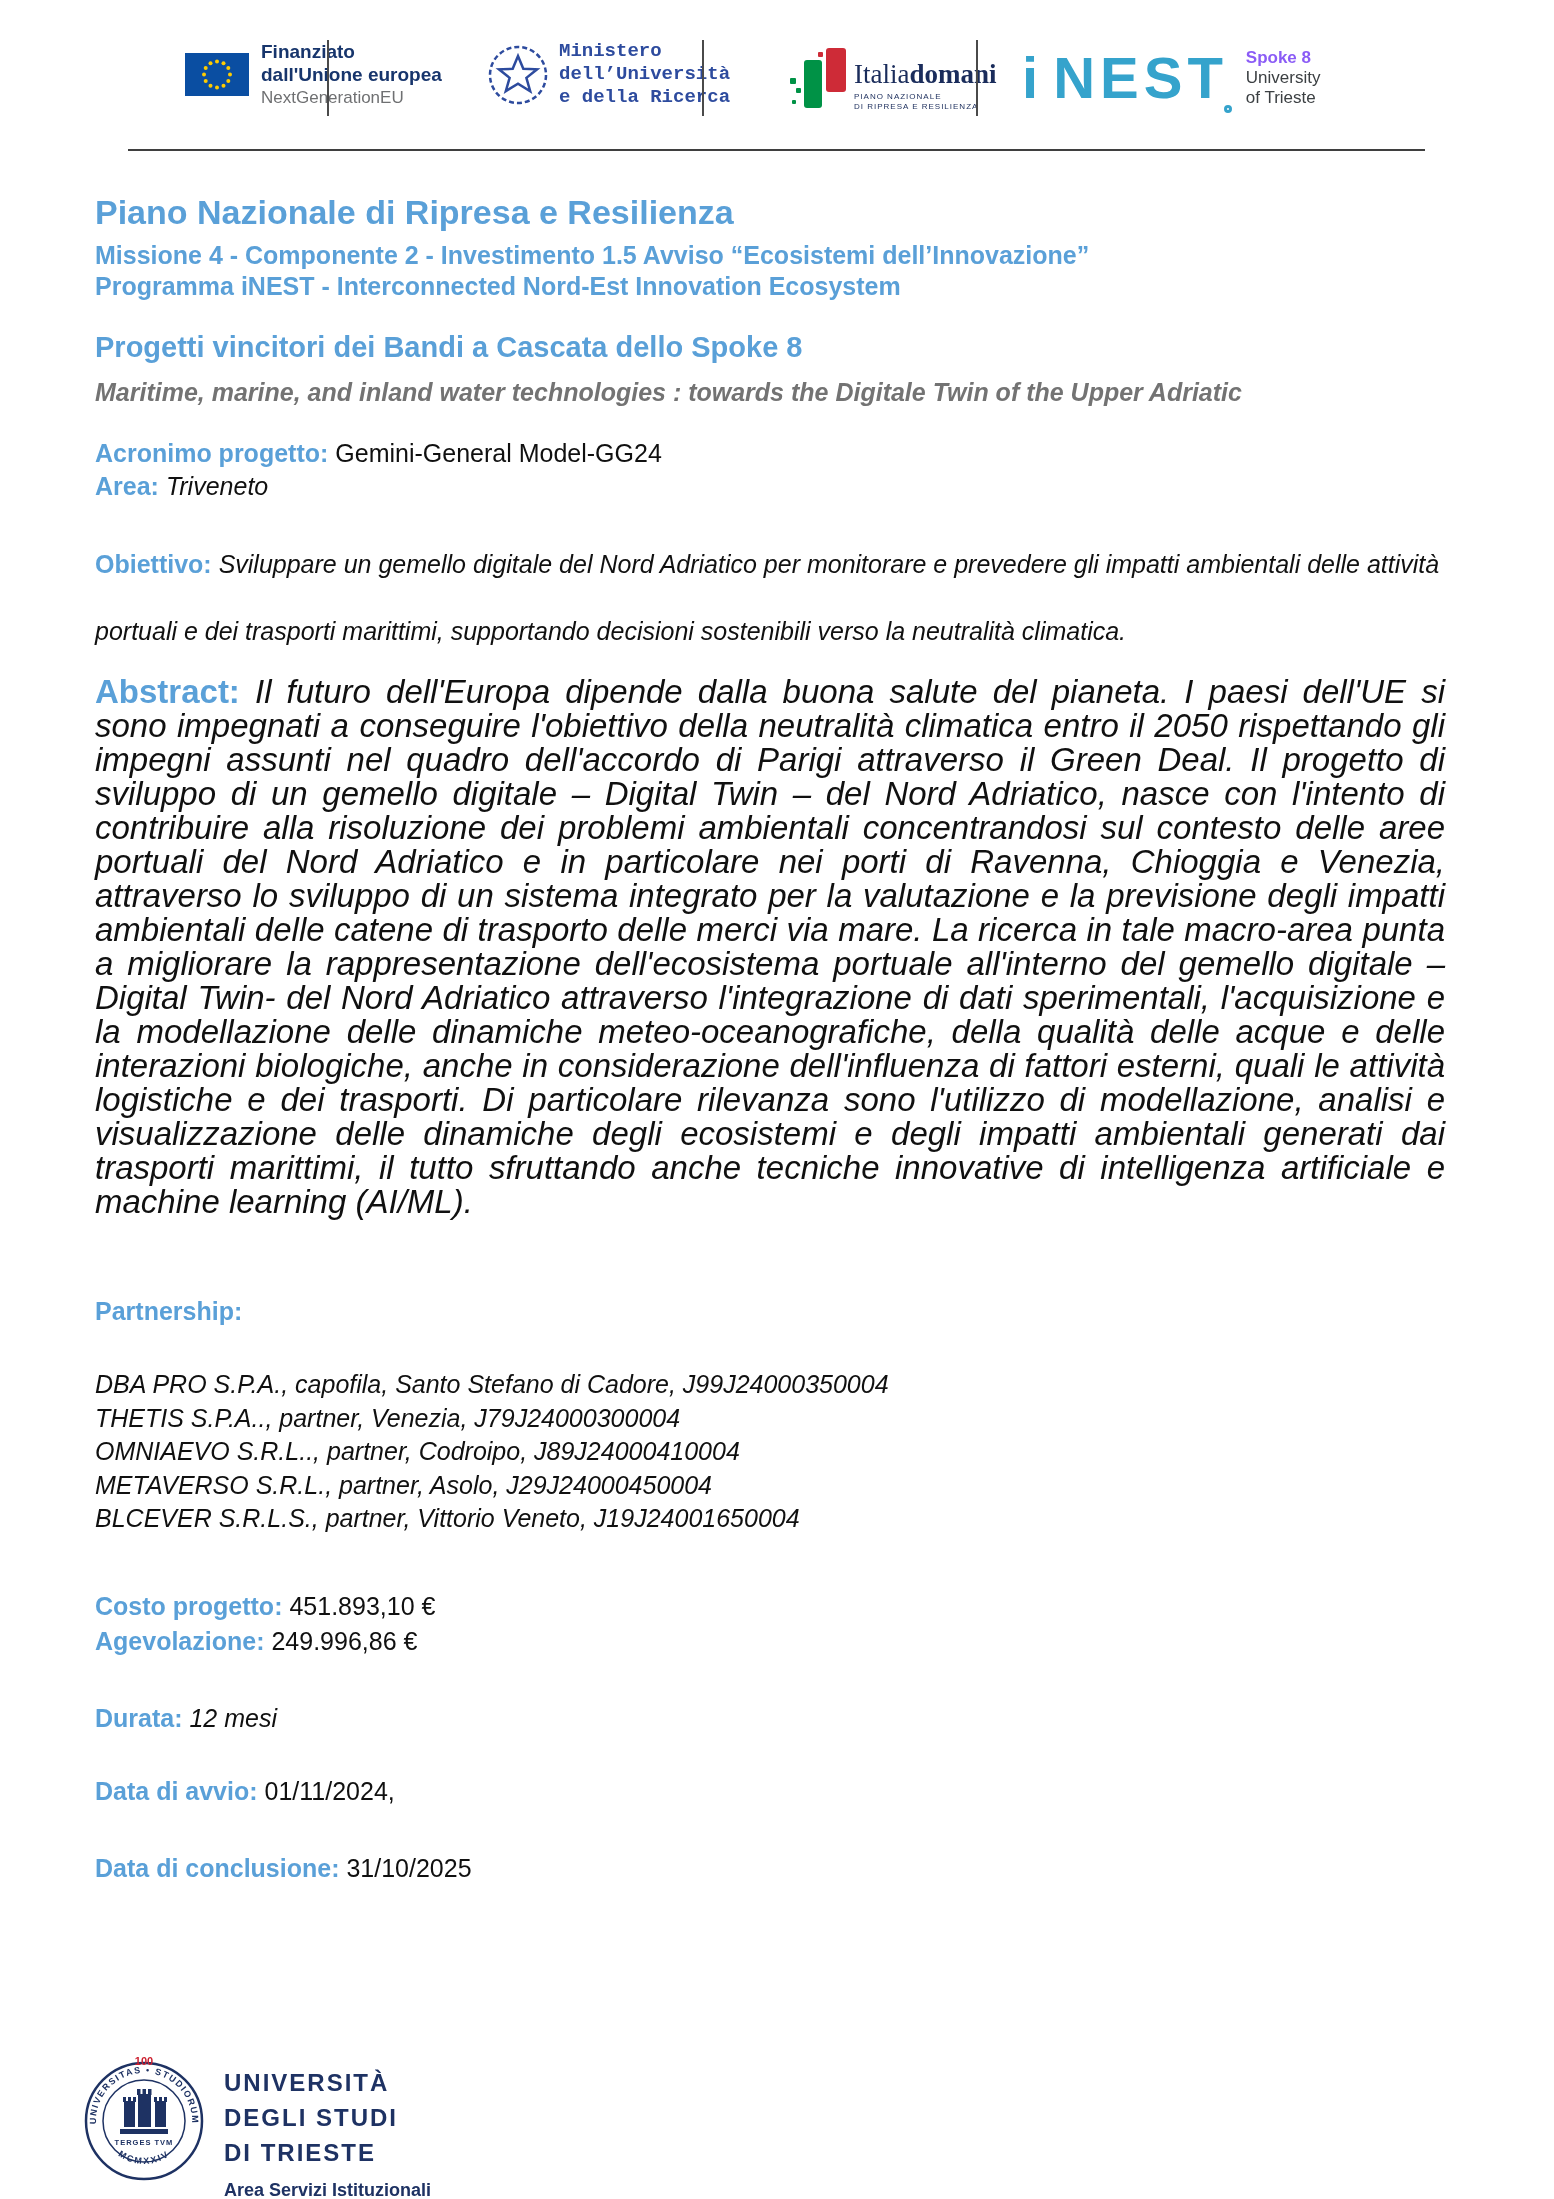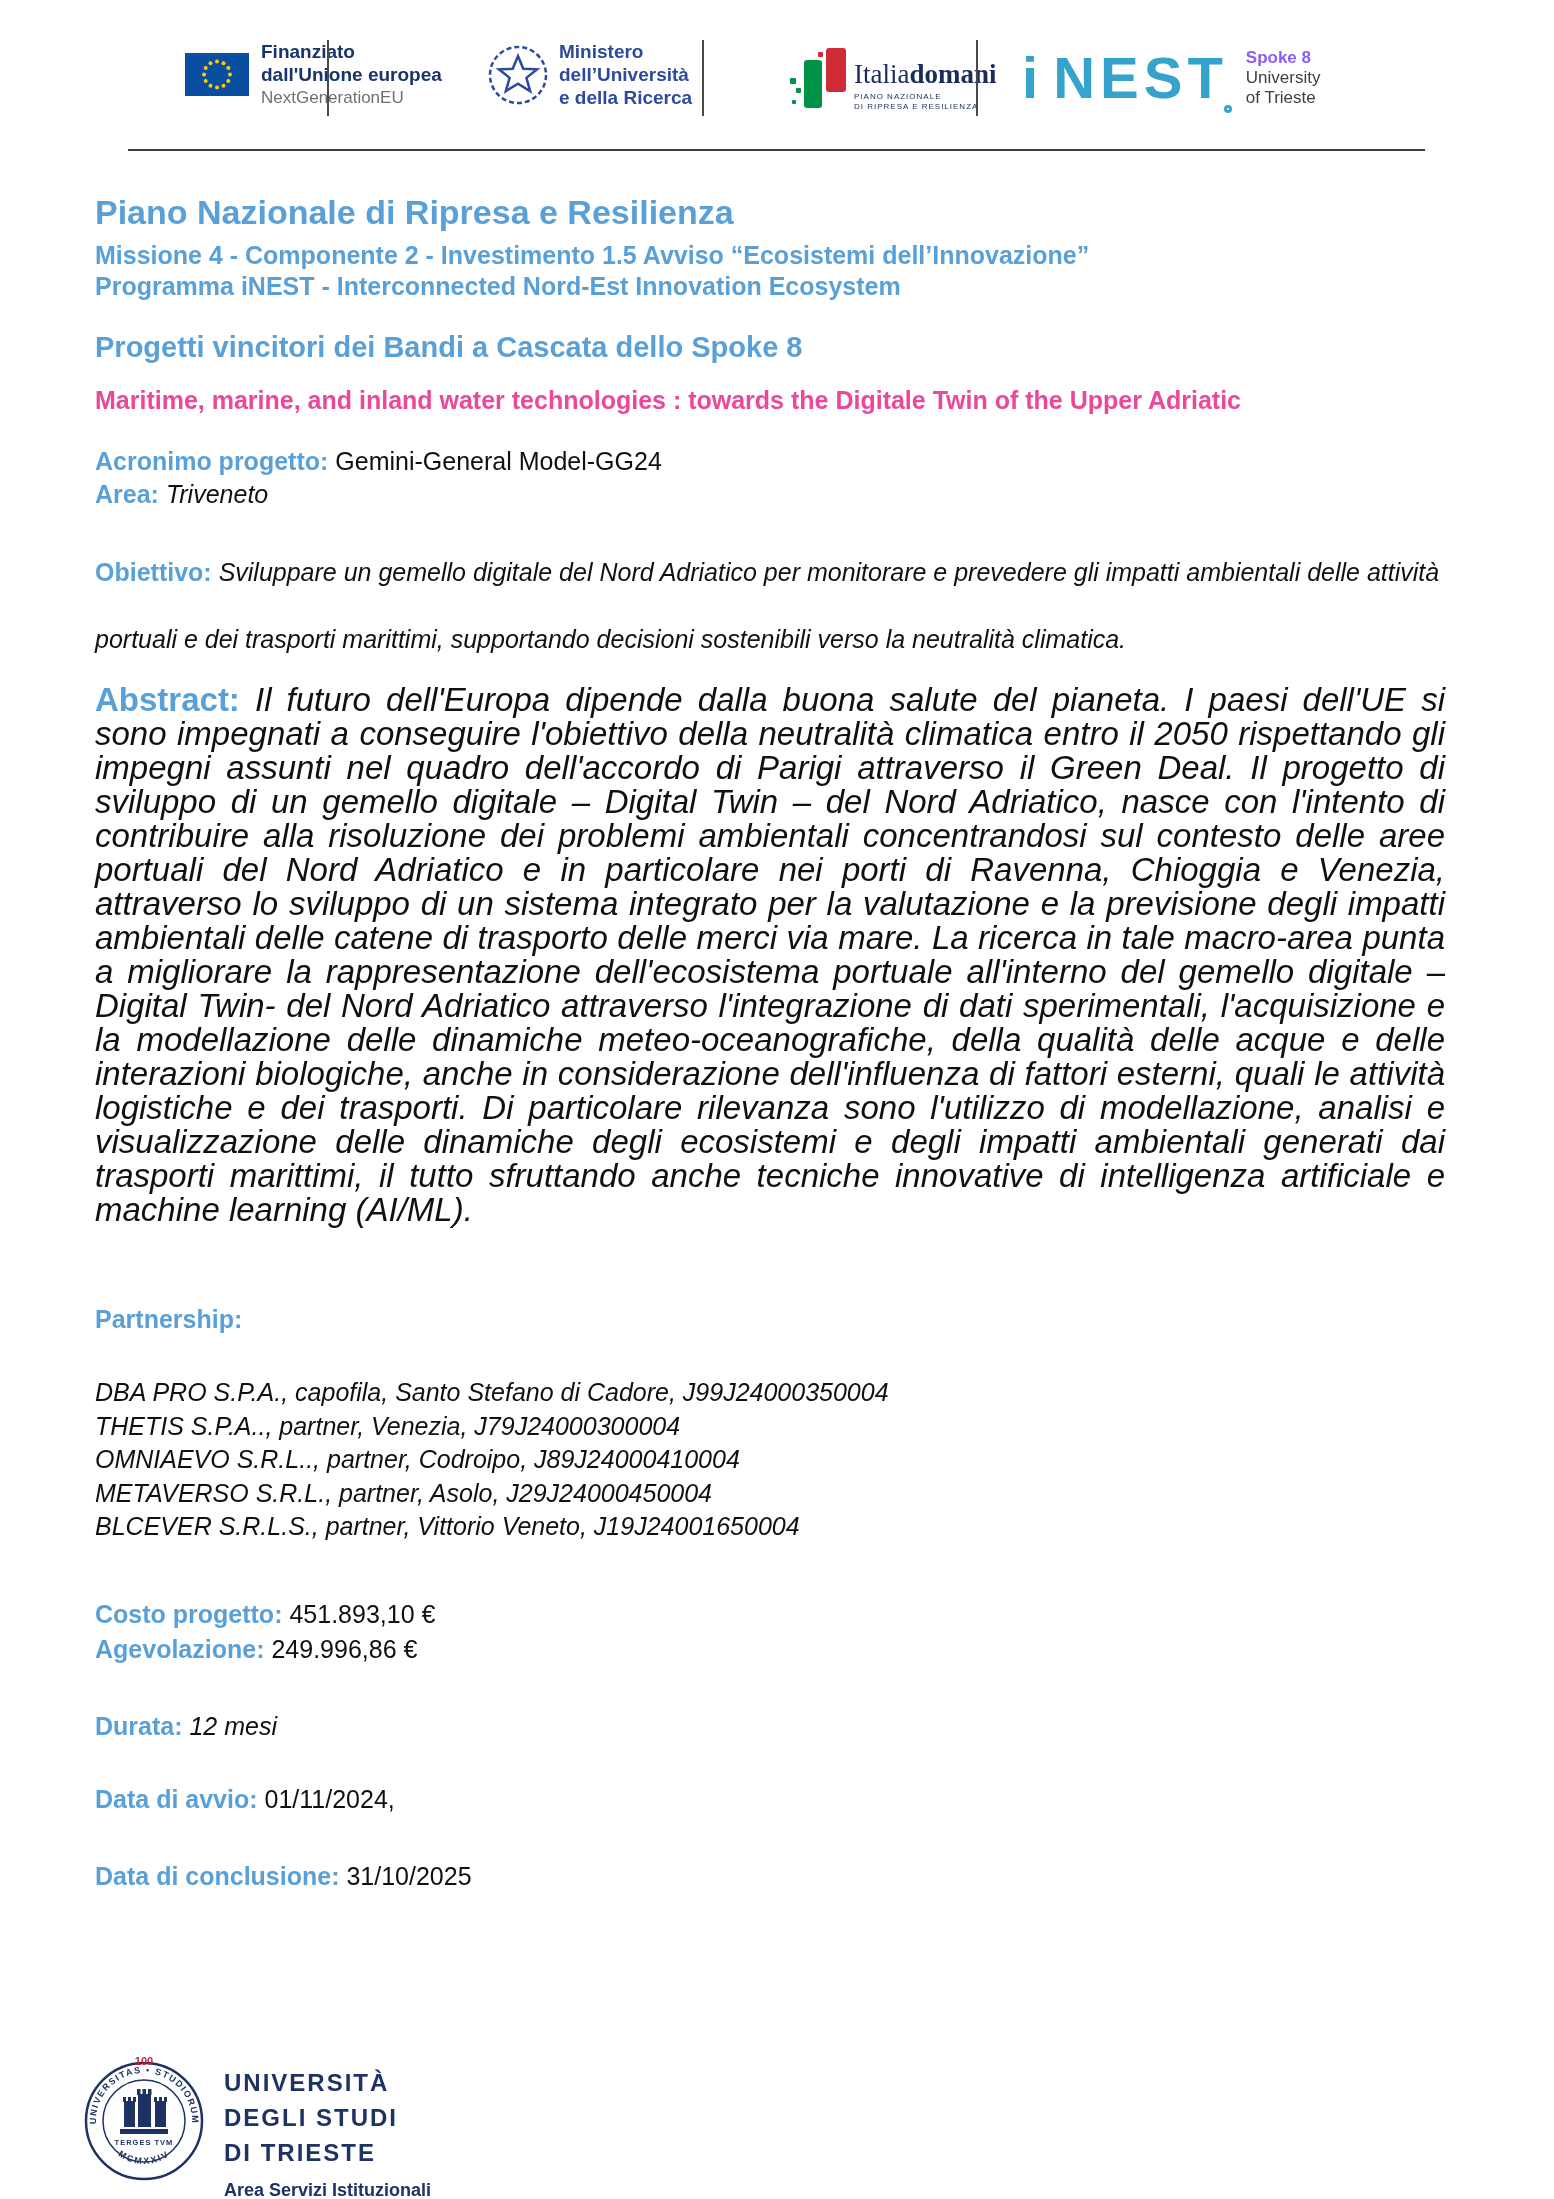--- a/index.html
+++ b/index.html
@@ -18,21 +18,21 @@
   .vdiv { position:absolute; top:40px; width:2px; height:76px; background:#4a4a4a; }
   .vdiv1 { left:327px; } .vdiv2 { left:702px; } .vdiv3 { left:976px; }
 
   .eu-logo { position:absolute; left:185px; top:40px; display:flex; align-items:center; }
   .eu-flag { display:block; }
   .eu-text { margin-left:12px; }
   .eu-bold { font-weight:bold; color:#17356c; font-size:19px; line-height:23px; }
   .eu-gray { color:#6f7072; font-size:17px; line-height:23px; }
 
   .min-logo { position:absolute; left:487px; top:40px; display:flex; align-items:center; }
-  .min-text { margin-left:10px; font-weight:bold; color:#2d4b9e; font-size:19px; line-height:23px; }
+  .min-text { margin-left:10px; font-weight:bold; color:#2d4b9e; font-size:19px; line-height:23px;font-family:Liberation Mono, monospace; }
 
   .italia-logo { position:absolute; left:788px; top:44px; display:flex; align-items:flex-start; }
   .italia-mark { position:relative; width:58px; height:72px; }
   .it-green { position:absolute; left:16px; top:16px; width:18px; height:48px; background:#009246; border-radius:3px; }
   .it-red { position:absolute; left:38px; top:4px; width:20px; height:44px; background:#ce2b37; border-radius:3px; }
   .it-sq { position:absolute; border-radius:1px; }
   .it-sq.g1 { left:2px; top:34px; width:6px; height:6px; background:#009246; }
   .it-sq.g2 { left:8px; top:44px; width:5px; height:5px; background:#009246; }
   .it-sq.g3 { left:4px; top:56px; width:4px; height:4px; background:#009246; }
   .it-sq.r1 { left:30px; top:8px; width:5px; height:5px; background:#ce2b37; }
@@ -52,21 +52,21 @@
 
   
   .content { position:absolute; left:95px; top:180px; width:1350px; }
   .lbl { color:#5aa0d8; font-weight:bold; font-style:normal; }
   .italic { font-style:italic; }
 
   h1.doc-title { margin-top:12px; font-size:34px; line-height:40px; font-weight:bold; color:#5aa0d8; }
   .doc-sub { margin-top:8px; font-size:25px; line-height:31px; font-weight:bold; color:#5aa0d8; }
   .doc-sub div { margin:0; }
   .section-title { margin-top:28px; font-size:29px; line-height:34px; font-weight:bold; color:#5aa0d8; }
-  .section-sub { margin-top:21px; font-size:25px; line-height:30px; font-weight:bold; color:#ec4899; max-width:1150px; }
+  .section-sub { margin-top:13px; font-size:25px; line-height:30px; font-weight:bold; color:#737373; max-width:1150px;font-style:italic; }
 
   .info-block { margin-top:30px; font-size:25px; line-height:33px; }
   .objective { margin-top:28px; font-size:25px; line-height:67px; font-style:italic; }
   .abstract { margin-top:10px; font-size:33px; line-height:34px; font-style:italic; text-align:justify; }
 
   .partnership-label { margin-top:78px; font-size:25px; font-weight:bold; color:#5aa0d8; }
   .partner-list { margin-top:42px; font-size:25px; line-height:33.5px; font-style:italic; }
 
   .fin-block { margin-top:53px; font-size:25px; line-height:35px; }
   .fin-line { }

